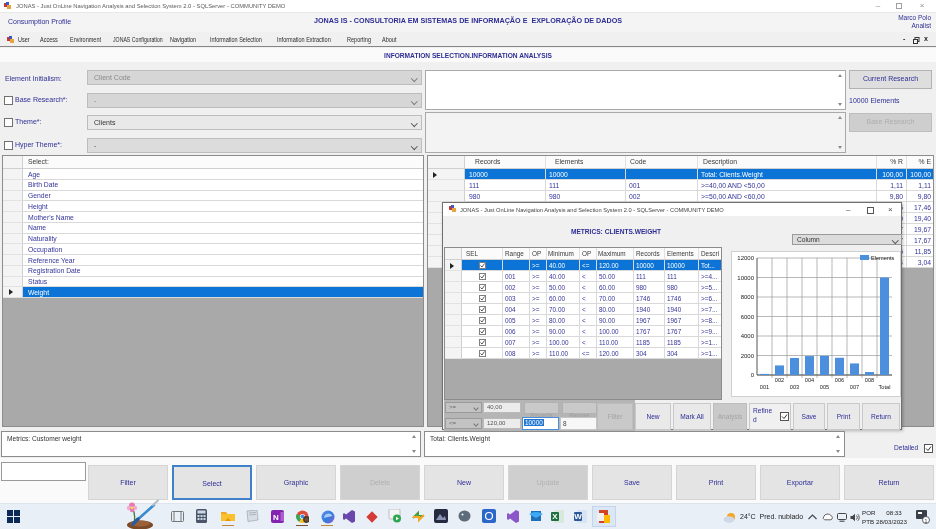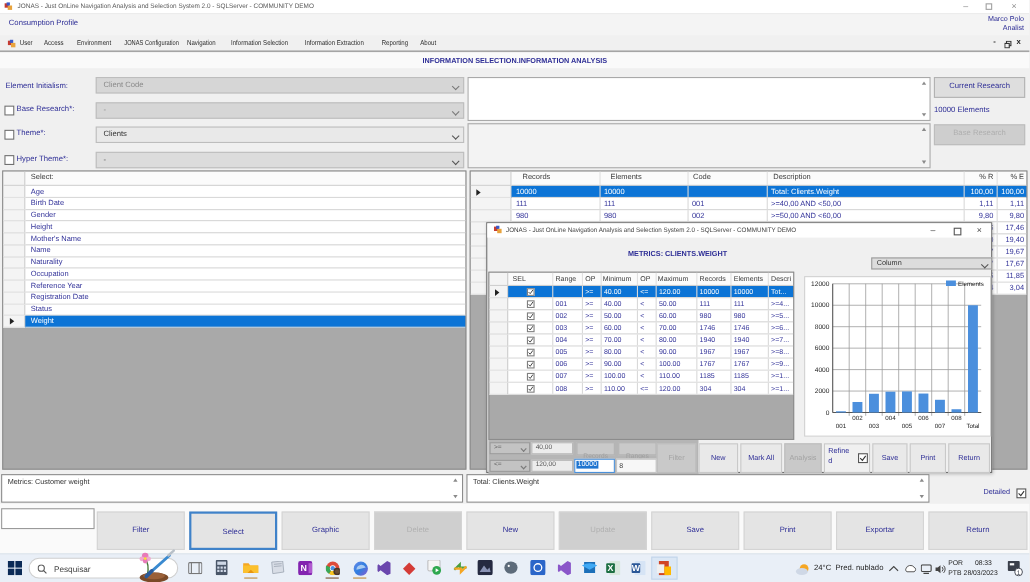--- a/index.html
+++ b/index.html
@@ -22,20 +22,21 @@
         <rect x="2" y="0" width="3" height="3" fill="#3a58c6"></rect>
       </svg>
   </div>
   <div class="abs" style="left:16px;top:3px;font-size:6px;color:#5a5a5a;transform:scaleX(0.97);transform-origin:left;">JONAS - Just OnLine Navigation Analysis and Selection System 2.0 - SQLServer - COMMUNITY DEMO</div>
   <div class="abs" style="left:872px;top:1px;width:12px;height:10px;color:#8a8a8a;font-size:8px;text-align:center;">–</div>
   <div class="abs" style="left:896px;top:3px;width:6px;height:6px;border:1px solid #a0a0a0;box-sizing:border-box;"></div>
   <div class="abs" style="left:916px;top:1px;width:12px;height:10px;color:#8a8a8a;font-size:8px;text-align:center;">×</div>
 
   <div class="abs" style="left:0;top:13px;width:936px;height:19px;background:#f4f4f4;"></div>
   <div class="abs navy" style="left:8px;top:18px;font-size:7px;">Consumption Profile</div>
+  <div class="abs navy" style="left:168px;top:16px;width:600px;text-align:center;font-size:7.2px;font-weight:bold;">JONAS IS - CONSULTORIA EM SISTEMAS DE INFORMAÇÃO E&nbsp; EXPLORAÇÃO DE DADOS</div>
   <div class="abs navy" style="left:780px;top:14px;width:151px;text-align:right;font-size:6.5px;">Marco Polo</div>
   <div class="abs navy" style="left:780px;top:22px;width:151px;text-align:right;font-size:6.5px;">Analist</div>
 
   <div class="abs" style="left:0;top:32px;width:936px;height:15px;background:#f0f0f0;border-bottom:1px solid #858585;box-sizing:border-box;"></div>
   <div class="abs" style="left:7px;top:36px;width:8px;height:8px;">
     <svg width="8" height="8" style="display:block">
         <rect x="0" y="1" width="4" height="4" fill="#c63a2f"></rect>
         <rect x="3" y="3" width="4" height="4" fill="#e8a33d"></rect>
         <rect x="2" y="0" width="3" height="3" fill="#3a58c6"></rect>
       </svg>
@@ -702,27 +703,20 @@
       <div style="position:absolute;left:844px;top:465px;width:90px;height:35px;background:#e4e4e4;border:1px solid #d4d4d4;box-sizing:border-box;text-align:center;"><span style="font-size:7px;color:#2e2e96;line-height:33px;">Return</span></div>
     </div>
 
   <div class="abs" style="left:0;top:503px;width:936px;height:26px;background:#e9eff7;border-top:1px solid #dde4ec;box-sizing:border-box;" id="taskbar">
       <svg style="position:absolute;left:7px;top:6px;" width="13" height="13">
         <rect x="0" y="0" width="6" height="6" fill="#0b2a56"></rect>
         <rect x="7" y="0" width="6" height="6" fill="#0b2a56"></rect>
         <rect x="0" y="7" width="6" height="6" fill="#0b2a56"></rect>
         <rect x="7" y="7" width="6" height="6" fill="#0b2a56"></rect>
       </svg>
-      <div style="position:absolute;left:26px;top:3px;width:136px;height:19px;background:#ffffff;border:1px solid #cfcfcf;border-radius:10px;box-sizing:border-box;">
-        <svg style="position:absolute;left:7px;top:5px;" width="9" height="9">
-          <circle cx="3.5" cy="3.5" r="2.8" fill="none" stroke="#555" stroke-width="1"></circle>
-          <line x1="5.7" y1="5.7" x2="8.2" y2="8.2" stroke="#555" stroke-width="1"></line>
-        </svg>
-        <span style="position:absolute;left:22px;top:4.5px;font-size:7.5px;color:#444;">Pesquisar</span>
-      </div>
       <svg style="position:absolute;left:122px;top:-7px;" width="44" height="33">
         <ellipse cx="18" cy="28" rx="13" ry="4.5" fill="#7a4a28"></ellipse>
         <ellipse cx="18" cy="26.5" rx="10" ry="3" fill="#9a6038"></ellipse>
         <path d="M12,26 Q14,16 10,11" stroke="#4a7a3a" stroke-width="1.3" fill="none"></path>
         <circle cx="10" cy="8.5" r="3" fill="#e87ab8"></circle>
         <circle cx="7" cy="11" r="2.2" fill="#f0a8d0"></circle>
         <circle cx="13" cy="11" r="2.2" fill="#f0a8d0"></circle>
         <circle cx="10" cy="13" r="2.2" fill="#e87ab8"></circle>
         <circle cx="10" cy="10.8" r="1.3" fill="#f5e03a"></circle>
         <path d="M14,24 L32,8" stroke="#3a8ad0" stroke-width="2.6" stroke-linecap="round"></path>

